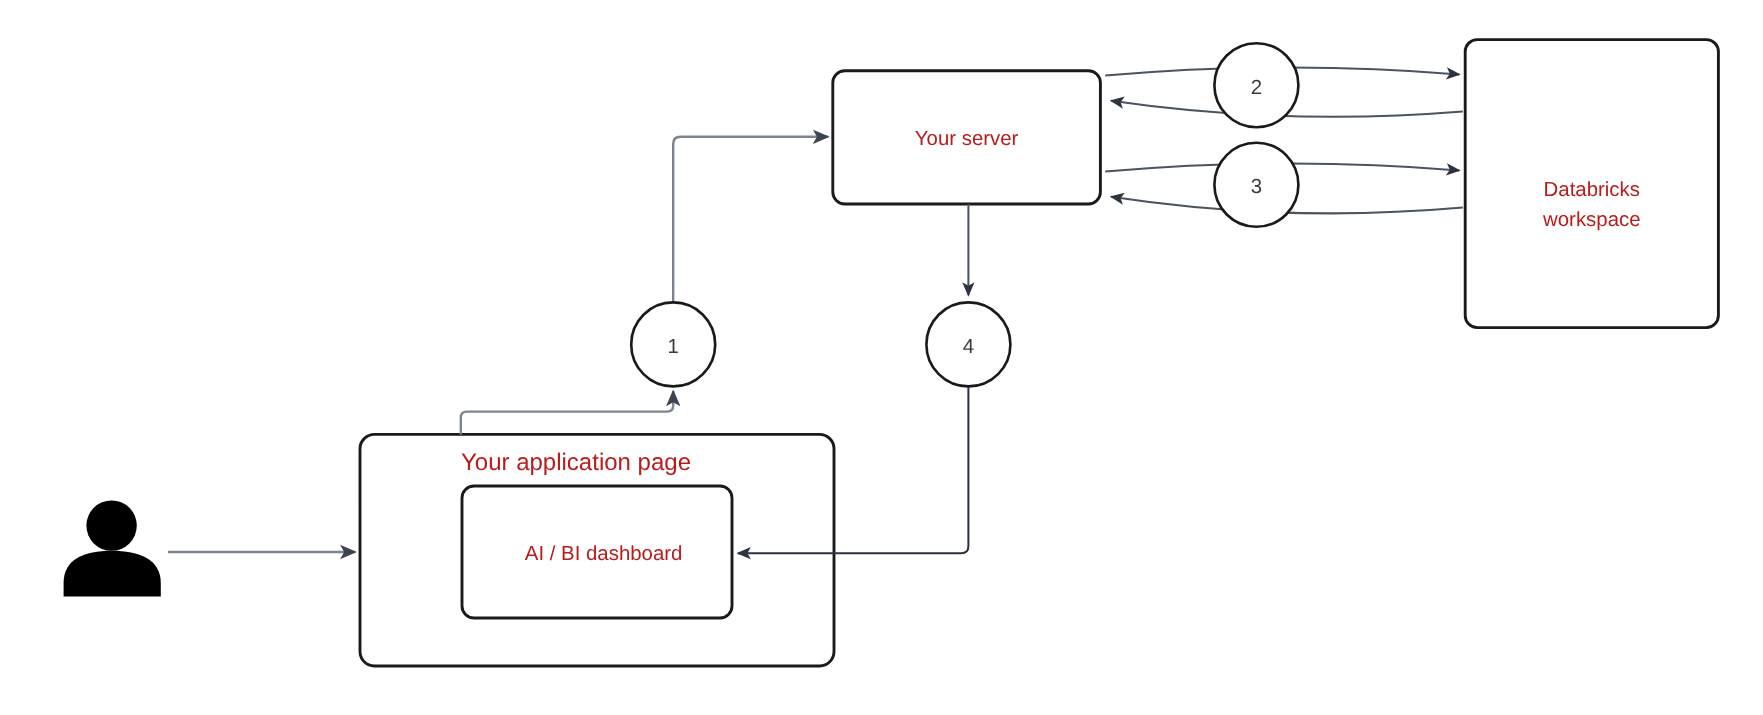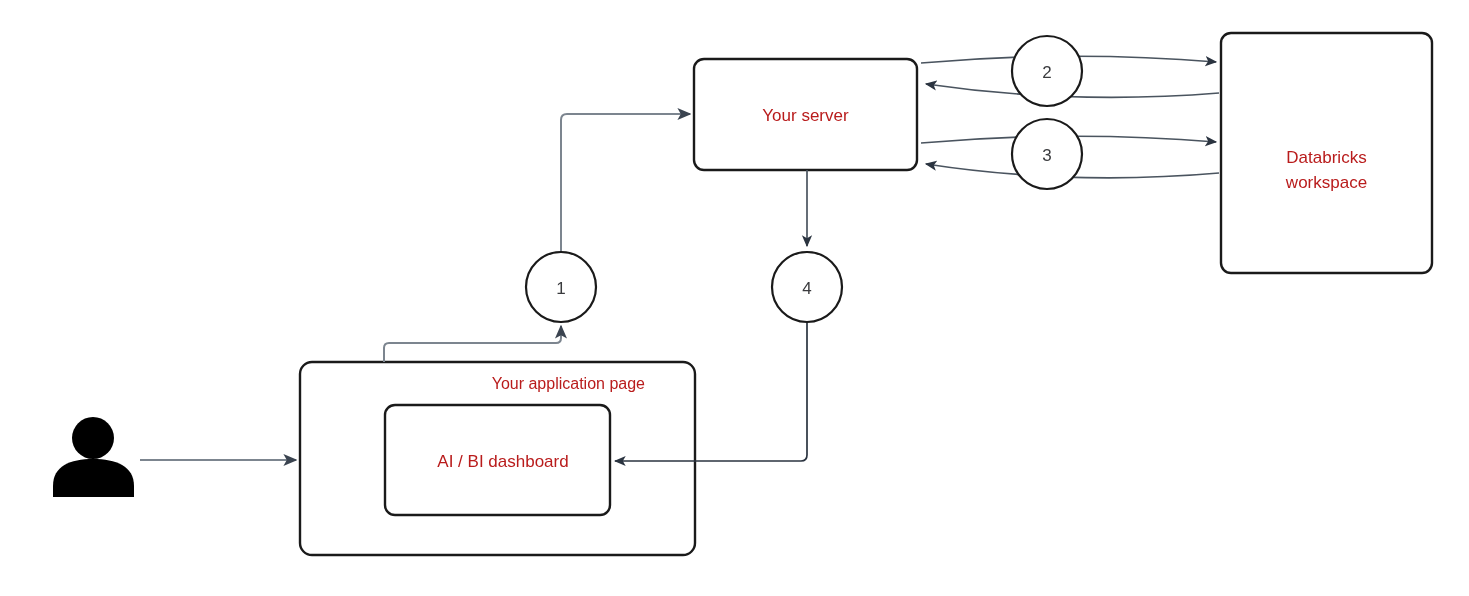--- a/index.html
+++ b/index.html
@@ -36,22 +36,22 @@
     pointer-events: none;
   }
   .box-text {
     font-size: 17px;
   }
   .badge-text {
     font-size: 17px;
     color: #3a3b3e;
   }
   .corner-text {
-    font-size: 16px;
-    text-align: right;
+    font-size: 20px;
+    text-align: center;
   }
 </style>
 </head>
 <body>
 
 <div id="canvas">
 
   <svg class="layer" viewBox="0 0 1469 596" xmlns="http://www.w3.org/2000/svg">
     <defs>
       <marker id="ah-gray" viewBox="0 0 10 10" refX="9" refY="5" markerWidth="7" markerHeight="7" orient="auto-start-reverse">

